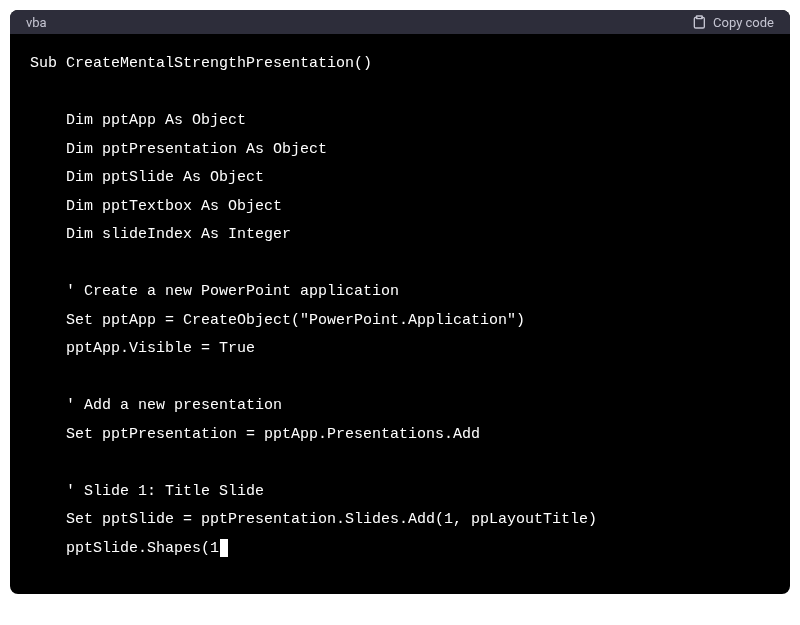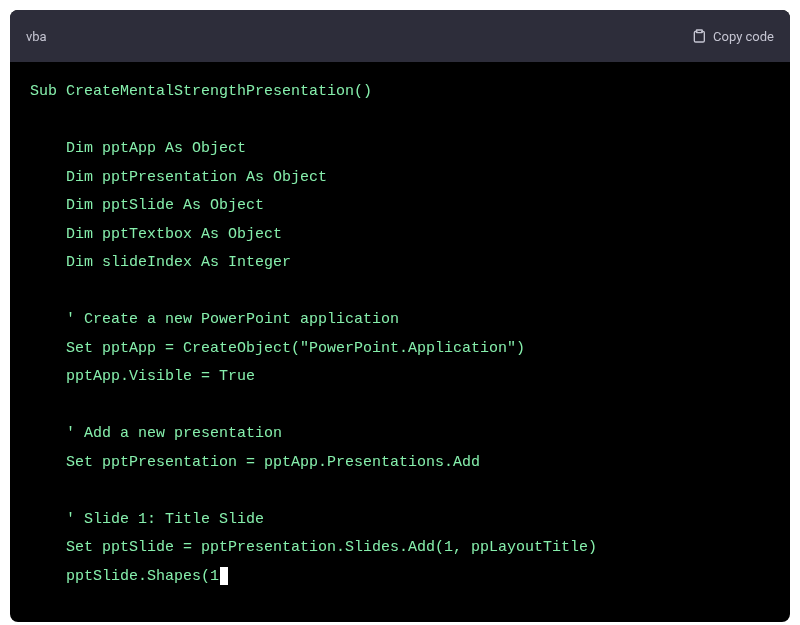--- a/index.html
+++ b/index.html
@@ -17,21 +17,21 @@
       border-radius: 8px;
       overflow: hidden;
       width: 780px;
     }
     .code-header {
       background: #2d2d3a;
       display: flex;
       justify-content: space-between;
       align-items: center;
       padding: 8px 16px;
-      height: 52px;
+      height: 24px;
     }
     .language-label {
       color: #c5c5d2;
       font-size: 13px;
       font-family: -apple-system, BlinkMacSystemFont, "Segoe UI", Roboto, sans-serif;
     }
     .copy-button {
       display: flex;
       align-items: center;
       gap: 6px;
@@ -43,21 +43,21 @@
       font-family: -apple-system, BlinkMacSystemFont, "Segoe UI", Roboto, sans-serif;
       justify-content: center;
     }
     .copy-icon {
       width: 16px;
       height: 16px;
       flex-shrink: 0;
     }
     .code-content {
       padding: 16px 20px;
-      color: #86efac;
+      color: #ffffff;
       font-family: "SF Mono", Monaco, Consolas, "Courier New", monospace;
       font-size: 15px;
       line-height: 1.9;
       white-space: pre-wrap;
       min-height: 560px;
     }
     .cursor {
       display: inline-block;
       width: 8px;
       height: 18px;

